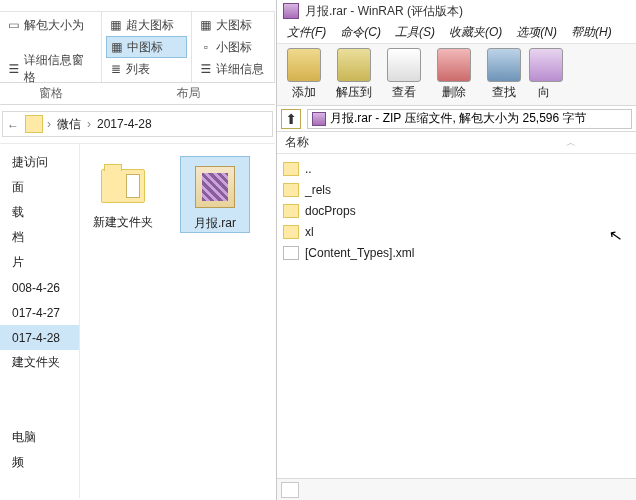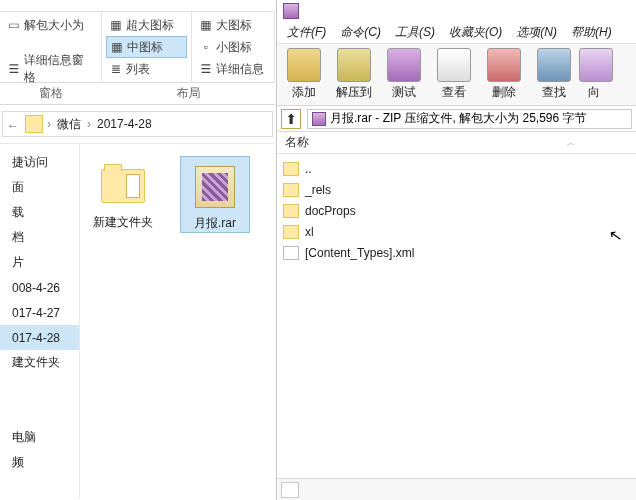--- a/index.html
+++ b/index.html
@@ -223,43 +223,40 @@
           </div>
           <div class="file-name">月报.rar</div>
         </div>
       </div>
   </div>
 </div>
 
 <div class="winrar">
   <div class="wr-title">
     <div class="wr-title-ico"></div>
+    <span class="wr-title-txt">月报.rar - WinRAR (评估版本)</span>
   </div>
   <div class="wr-menu" id="wrmenu">
       <span class="wr-menu-item">文件(F)</span>
       <span class="wr-menu-item">命令(C)</span>
       <span class="wr-menu-item">工具(S)</span>
       <span class="wr-menu-item">收藏夹(O)</span>
       <span class="wr-menu-item">选项(N)</span>
       <span class="wr-menu-item">帮助(H)</span>
     </div>
   <div class="wr-toolbar" id="wrtoolbar">
       <div class="wr-btn">
         <div class="wr-btn-ico ico-add"></div>
         <div class="wr-btn-lbl">添加</div>
       </div>
       <div class="wr-btn">
         <div class="wr-btn-ico ico-ext"></div>
         <div class="wr-btn-lbl">解压到</div>
       </div>
       <div class="wr-btn">
-        <div class="wr-btn-ico ico-test"></div>
-        <div class="wr-btn-lbl">测试</div>
-      </div>
-      <div class="wr-btn">
         <div class="wr-btn-ico ico-view"></div>
         <div class="wr-btn-lbl">查看</div>
       </div>
       <div class="wr-btn">
         <div class="wr-btn-ico ico-del"></div>
         <div class="wr-btn-lbl">删除</div>
       </div>
       <div class="wr-btn">
         <div class="wr-btn-ico ico-find"></div>
         <div class="wr-btn-lbl">查找</div>

